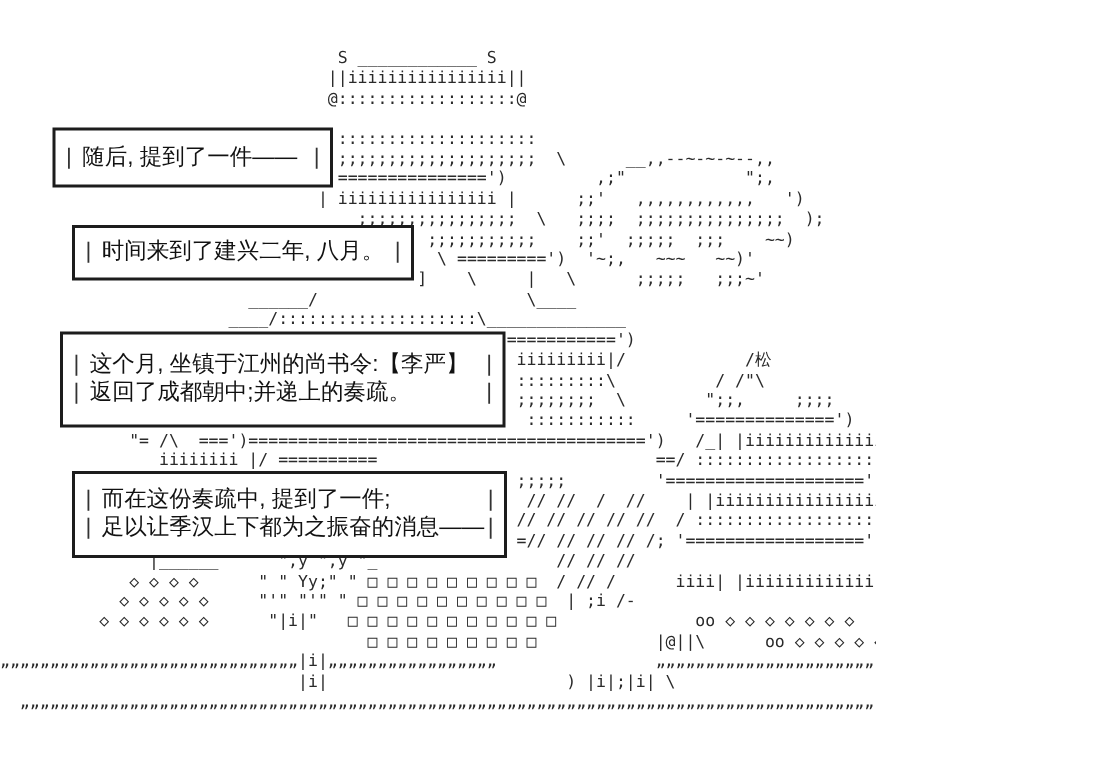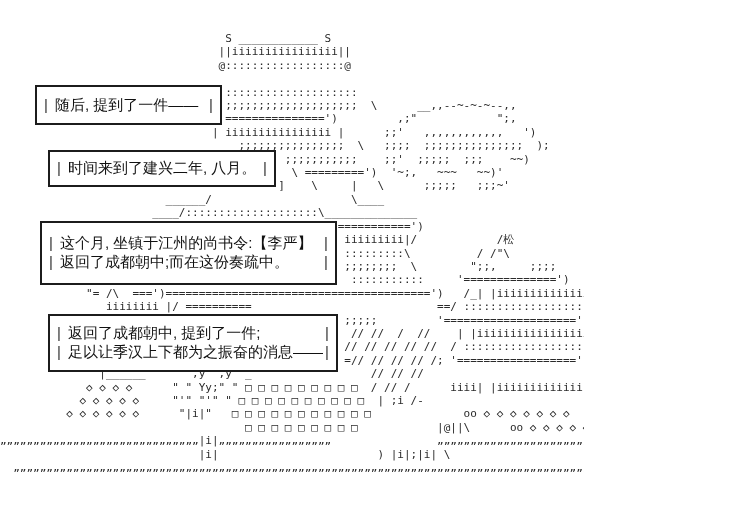--- a/index.html
+++ b/index.html
@@ -105,29 +105,29 @@
   </div>
 
   <div class="dbox" id="box3">
     <div class="dline">
       <span class="pipe">|</span>
       <span class="txt">这个月, 坐镇于江州的尚书令:【李严】</span>
       <span class="pipe">|</span>
     </div>
     <div class="dline">
       <span class="pipe">|</span>
-      <span class="txt">返回了成都朝中;而在这份奏疏中。</span>
+      <span class="txt">返回了成都朝中;并递上的奏疏。</span>
       <span class="pipe">|</span>
     </div>
   </div>
 
   <div class="dbox" id="box4">
     <div class="dline">
       <span class="pipe">|</span>
-      <span class="txt">返回了成都朝中, 提到了一件;</span>
+      <span class="txt">而在这份奏疏中, 提到了一件;</span>
       <span class="pipe">|</span>
     </div>
     <div class="dline">
       <span class="pipe">|</span>
       <span class="txt">足以让季汉上下都为之振奋的消息——</span>
       <span class="pipe">|</span>
     </div>
   </div>
 
 </div>

